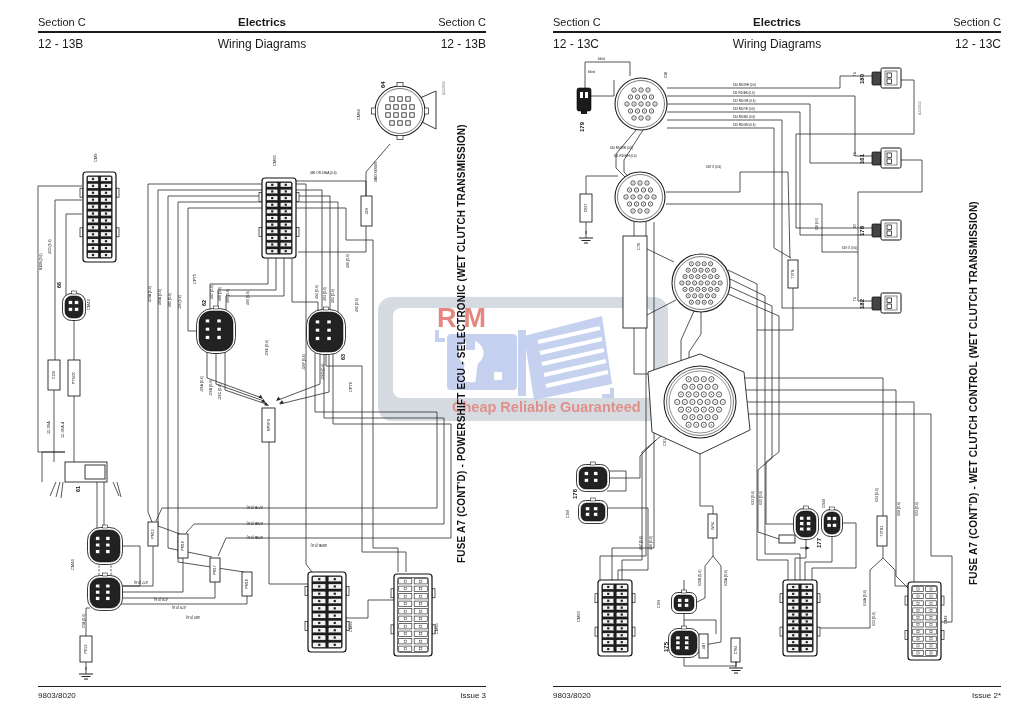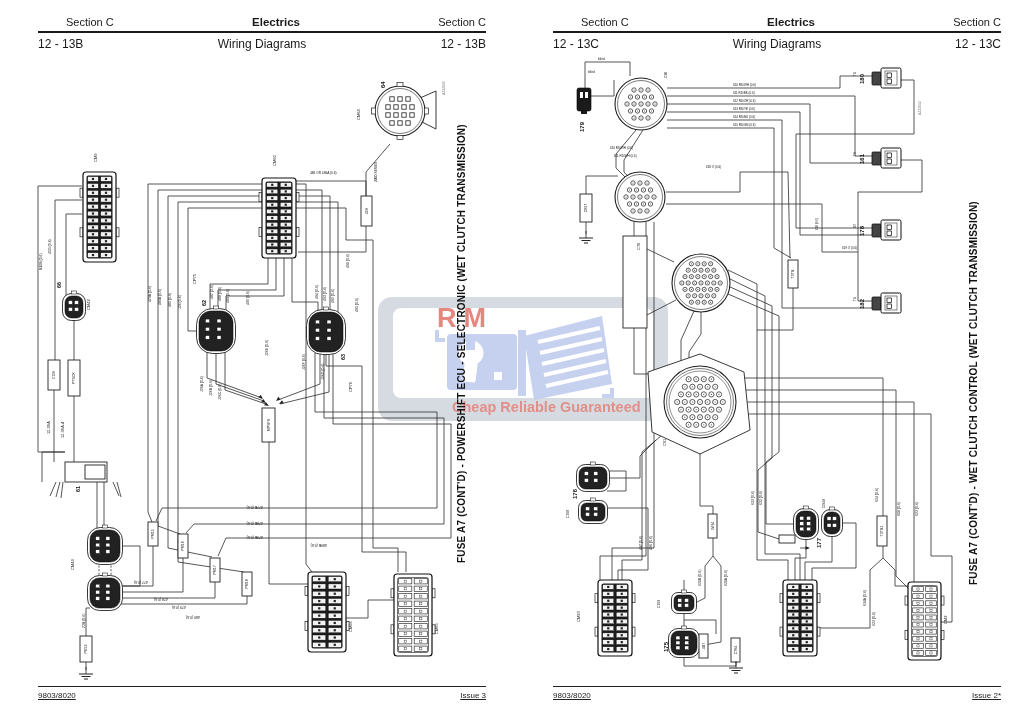--- a/index.html
+++ b/index.html
@@ -1,25 +1,25 @@
 <!DOCTYPE html>
 <html><head>
 <meta charset="utf-8">
 <style>
   html,body{margin:0;padding:0;background:#fff;width:1025px;height:725px;overflow:hidden;
     font-family:"Liberation Sans",sans-serif;}
   #canvas{position:relative;width:1025px;height:725px;background:#fff;}
   .hdr{position:absolute;z-index:6;}
-  .row1{display:flex;justify-content:space-between;align-items:flex-end;font-size:11px;color:#1a1a1a;margin-left:28px;}
+  .row1{display:flex;justify-content:space-between;align-items:flex-end;font-size:11px;color:#1a1a1a;}
   .row1 .mid{font-weight:bold;font-size:11.5px;}
   .rule{border-bottom:2.2px solid #1a1a1a;margin-top:3px;}
   .row2{display:flex;justify-content:space-between;font-size:12px;color:#1a1a1a;margin-top:4px;}
   .ftr{position:absolute;z-index:6;}
   .frule{border-bottom:1.4px solid #222;}
-  .frow{display:flex;justify-content:space-between;font-size:8px;color:#222;margin-top:4px;text-decoration:underline;}
+  .frow{display:flex;justify-content:space-between;font-size:8px;color:#222;margin-top:4px;}
   .vtitle{position:absolute;z-index:6;font-weight:bold;font-size:10px;color:#111;white-space:nowrap;
     transform:rotate(-90deg);transform-origin:left top;letter-spacing:.2px;}
   svg{position:absolute;left:0;top:0;}
   #wm{z-index:2;}
   #diagram{z-index:4;}
   svg text{font-family:"Liberation Sans",sans-serif;}
 </style>
 </head>
 <body>
 

